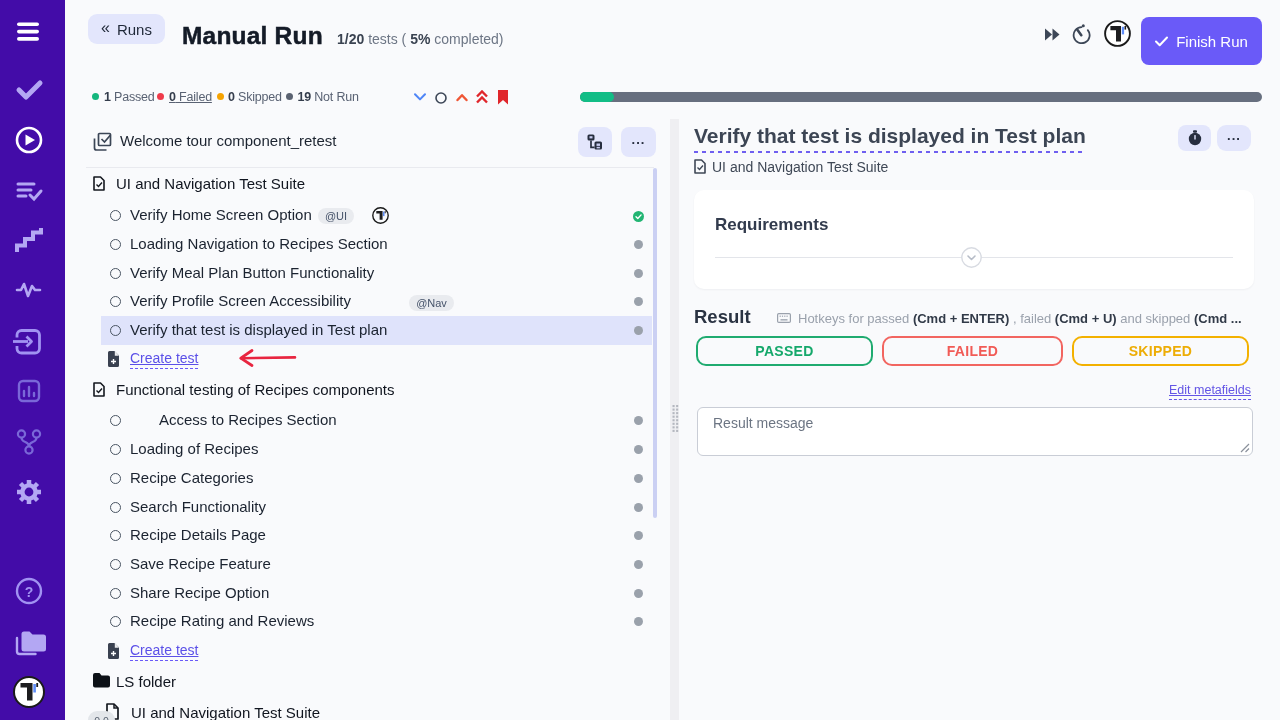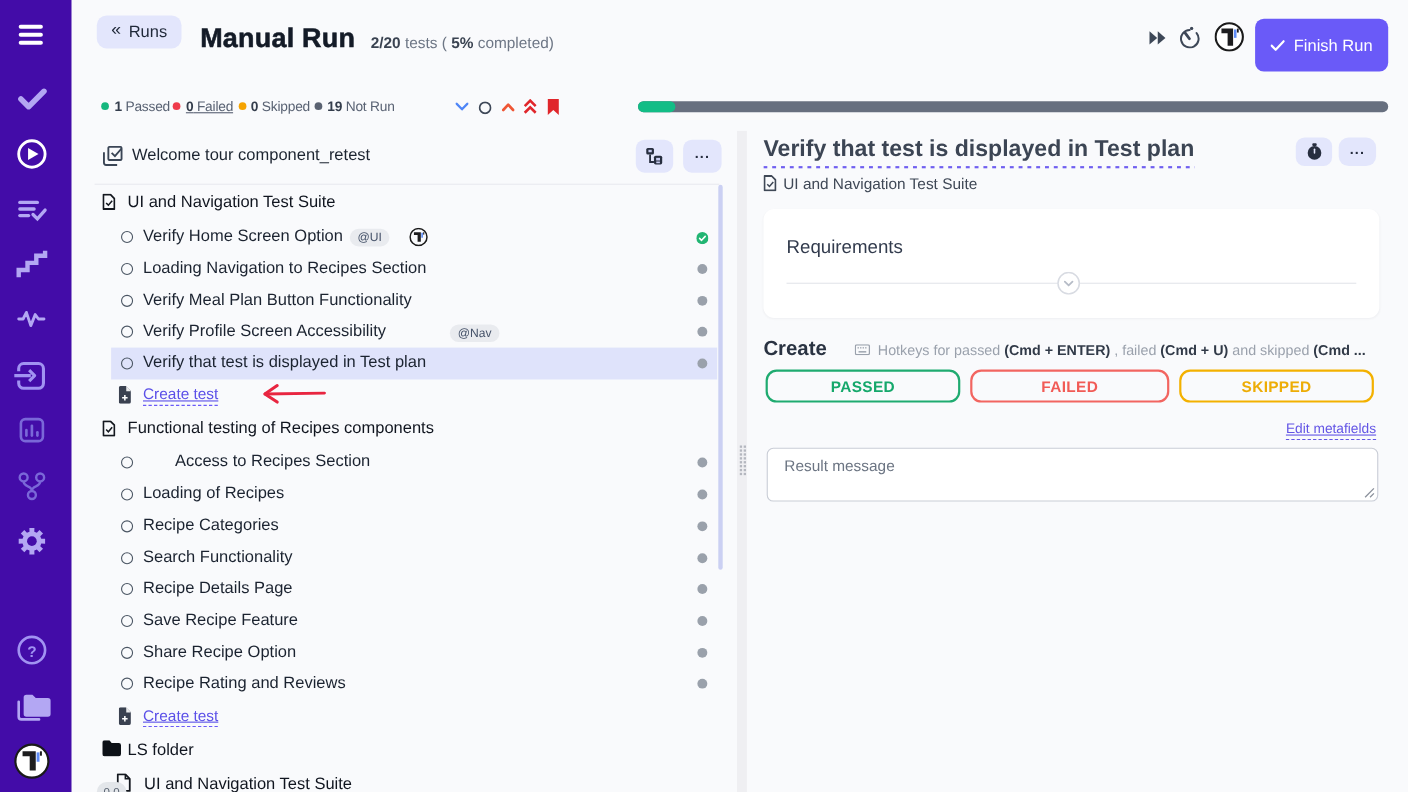--- a/index.html
+++ b/index.html
@@ -79,21 +79,21 @@
     <rect x="15.8" y="0" width="1.8" height="4" fill="#1d1d1f"></rect>
   </g>
 </svg>
 </div>
 <div id="header">
   <div class="chip" style="left:88px; top:14px; width:77px; height:30px; display:flex; align-items:center; justify-content:center; gap:7px;">
     <span style="font-size:16px; color:#1f2838; margin-top:-2px;">«</span>
     <span style="font-size:15px; color:#1f2838;">Runs</span>
   </div>
   <div class="abs" style="left:182px; top:22px; font-size:24.5px; font-weight:700; color:#141b27; letter-spacing:0.2px; -webkit-text-stroke:0.5px #141b27;">Manual Run</div>
-  <div class="abs" style="left:337px; top:31px; font-size:14px; color:#6d7685;"><b style="color:#3a4351;">2/20</b> tests ( <b style="color:#3a4351;">5%</b> completed)</div>
+  <div class="abs" style="left:337px; top:31px; font-size:14px; color:#6d7685;"><b style="color:#3a4351;">1/20</b> tests ( <b style="color:#3a4351;">5%</b> completed)</div>
   <svg class="abs" style="left:1044px; top:28px;" width="16" height="13" viewBox="0 0 16 13">
     <path d="M1 0.5 L8 6.5 L1 12.5 Z" fill="#3d4757"></path>
     <path d="M8.5 0.5 L15.5 6.5 L8.5 12.5 Z" fill="#3d4757"></path>
   </svg>
   <svg class="abs" style="left:1071px; top:24px;" width="20" height="20" viewBox="0 0 20 20">
     <path d="M16.8 6.1 a8 8 0 1 1 -6.3 -2.9" fill="none" stroke="#3d4757" stroke-width="1.8" stroke-linecap="round"></path>
     <circle cx="12.3" cy="1.8" r="1.5" fill="#3d4757"></circle>
     <path d="M10.3 11.2 L6.2 5.6" stroke="#3d4757" stroke-width="2.6" stroke-linecap="round"></path>
   </svg>
   <svg class="abs" style="left:1104px; top:20px;" width="27" height="27" viewBox="0 0 27 27">
@@ -308,28 +308,28 @@
   <div class="chip" style="left:1217px; top:125px; width:34px; height:26px; display:flex; align-items:center; justify-content:center; font-weight:bold; color:#272e3f; font-size:13px; letter-spacing:1px;">
       <span style="margin-top:-6px;">...</span>
     </div>
   <svg class="abs" style="left:694px; top:159px;" width="12" height="15" viewBox="0 0 12 15">
     <path d="M1 1 h6.5 l3.5 3.5 v9.5 h-10 z" fill="none" stroke="#3f4856" stroke-width="1.6" stroke-linejoin="round"></path>
     <path d="M3.5 8.5 l2 2 l3.5 -4" fill="none" stroke="#3f4856" stroke-width="1.4"></path>
   </svg>
   <div class="abs" style="left:712px; top:159px; font-size:14px; color:#3f4856;">UI and Navigation Test Suite</div>
 
   <div class="abs" style="left:694px; top:190px; width:560px; height:99px; background:#ffffff; border-radius:10px; box-shadow:0 1px 2px rgba(30,40,60,0.05);"></div>
-  <div class="abs" style="left:715px; top:215px; font-size:17px; font-weight:400; color:#323b4d;">Requirements</div>
+  <div class="abs" style="left:715px; top:215px; font-size:17px; font-weight:700; color:#323b4d;">Requirements</div>
   <div class="abs" style="left:715px; top:257px; width:518px; height:1px; background:#e3e5ea;"></div>
   <svg class="abs" style="left:961px; top:247px;" width="21" height="21" viewBox="0 0 21 21">
     <circle cx="10.5" cy="10.5" r="9.7" fill="#ffffff" stroke="#d8dbe2" stroke-width="1.4"></circle>
     <path d="M7 9 l3.5 3.5 l3.5 -3.5" fill="none" stroke="#b6bcc7" stroke-width="1.6" stroke-linecap="round" stroke-linejoin="round"></path>
   </svg>
 
-  <div class="abs" style="left:694px; top:306px; font-size:18.5px; font-weight:700; color:#2a3342;">Create</div>
+  <div class="abs" style="left:694px; top:306px; font-size:18.5px; font-weight:700; color:#2a3342;">Result</div>
   <svg class="abs" style="left:777px; top:313px;" width="14" height="10" viewBox="0 0 14 10">
     <rect x="0.6" y="0.6" width="12.8" height="8.8" rx="1.2" fill="none" stroke="#9aa1ac" stroke-width="1.2"></rect>
     <g fill="#9aa1ac">
       <rect x="2.6" y="2.6" width="1.2" height="1.2"></rect>
         <rect x="4.9" y="2.6" width="1.2" height="1.2"></rect>
         <rect x="7.2" y="2.6" width="1.2" height="1.2"></rect>
         <rect x="9.5" y="2.6" width="1.2" height="1.2"></rect>
       <rect x="3.5" y="6.2" width="7" height="1.3"></rect>
     </g>
   </svg>

